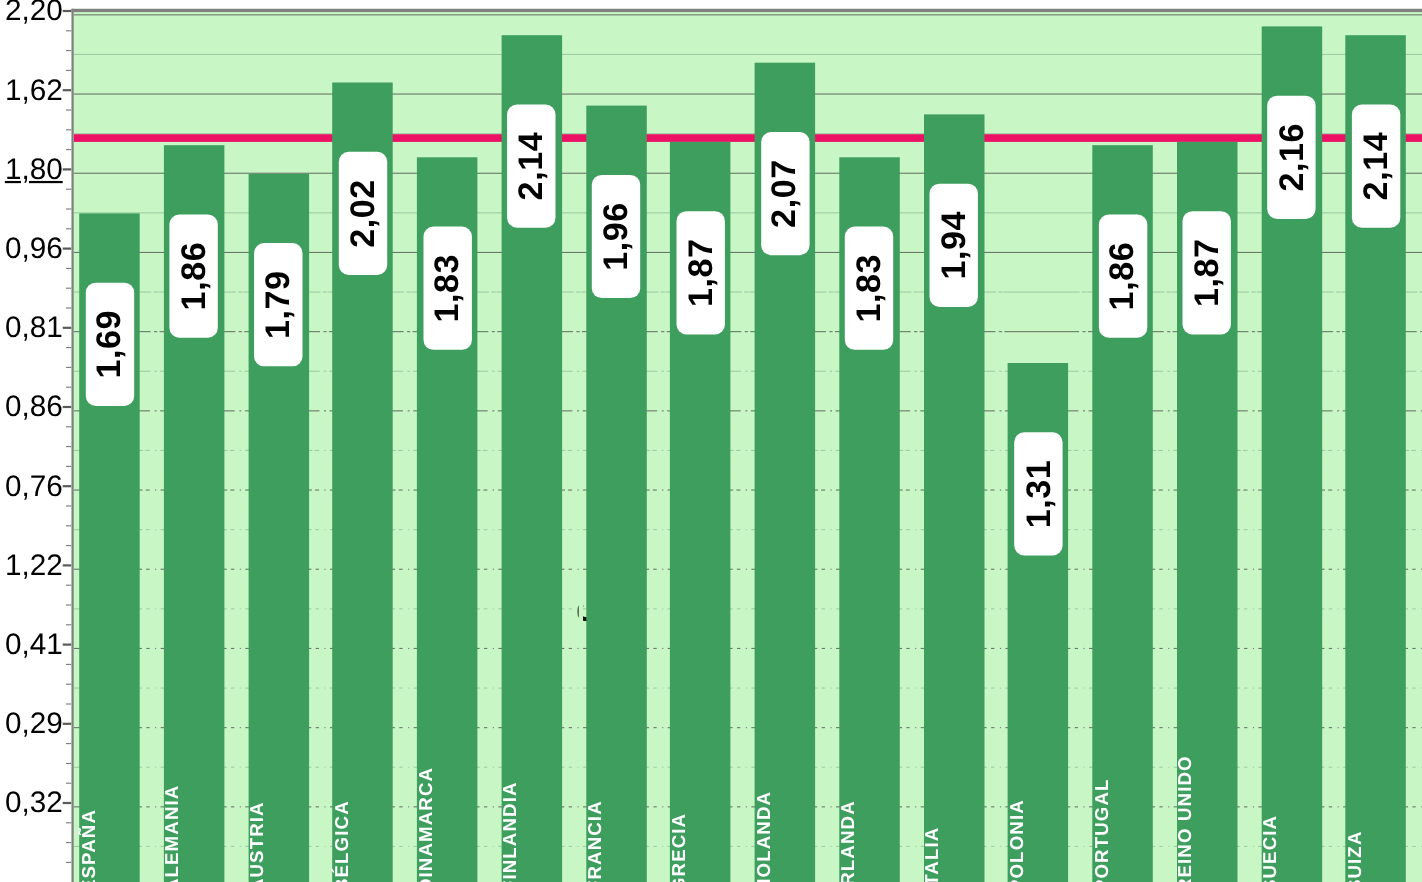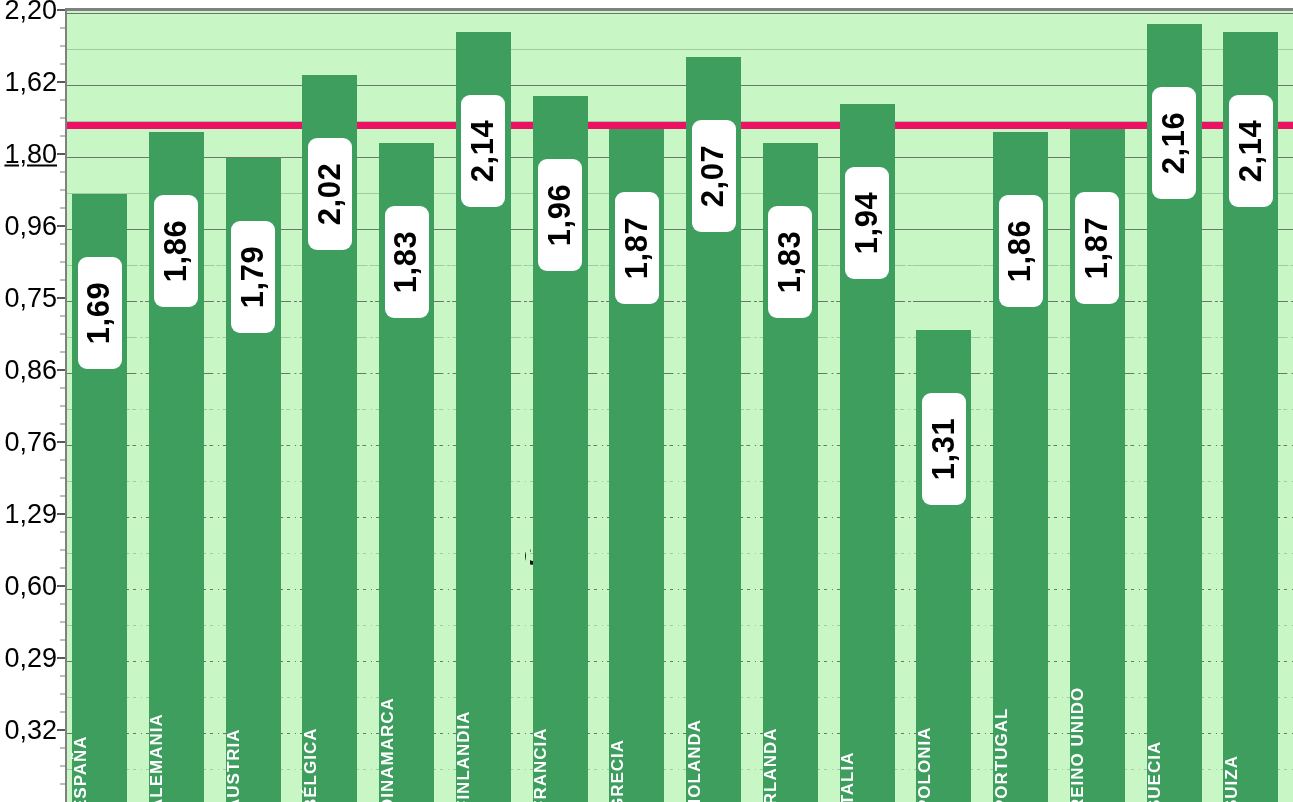--- a/index.html
+++ b/index.html
@@ -102,29 +102,29 @@
 </head>
 <body>
 
 <div id="root">
 
   <div id="yaxis">
       <div class="ytick" style="top: 730px;">0,32</div>
       <div class="ytickmark" style="top: 730px;"></div>
       <div class="ytick" style="top: 658px;">0,29</div>
       <div class="ytickmark" style="top: 658px;"></div>
-      <div class="ytick" style="top: 586px;">0,60</div>
+      <div class="ytick" style="top: 586px;">0,41</div>
       <div class="ytickmark" style="top: 586px;"></div>
-      <div class="ytick" style="top: 514px;">1,29</div>
+      <div class="ytick" style="top: 514px;">1,22</div>
       <div class="ytickmark" style="top: 514px;"></div>
       <div class="ytick" style="top: 442px;">0,76</div>
       <div class="ytickmark" style="top: 442px;"></div>
       <div class="ytick" style="top: 370px;">0,86</div>
       <div class="ytickmark" style="top: 370px;"></div>
-      <div class="ytick" style="top: 298px;">0,75</div>
+      <div class="ytick" style="top: 298px;">0,81</div>
       <div class="ytickmark" style="top: 298px;"></div>
       <div class="ytick" style="top: 226px;">0,96</div>
       <div class="ytickmark" style="top: 226px;"></div>
       <div class="ytick" style="top: 154px; text-decoration: underline;">1,80</div>
       <div class="ytickmark" style="top: 154px;"></div>
       <div class="ytick" style="top: 82px;">1,62</div>
       <div class="ytickmark" style="top: 82px;"></div>
       <div class="ytick" style="top: 10px;">2,20</div>
       <div class="ytickmark" style="top: 10px;"></div>
       <div class="yminor" style="top: 784px;"></div>

